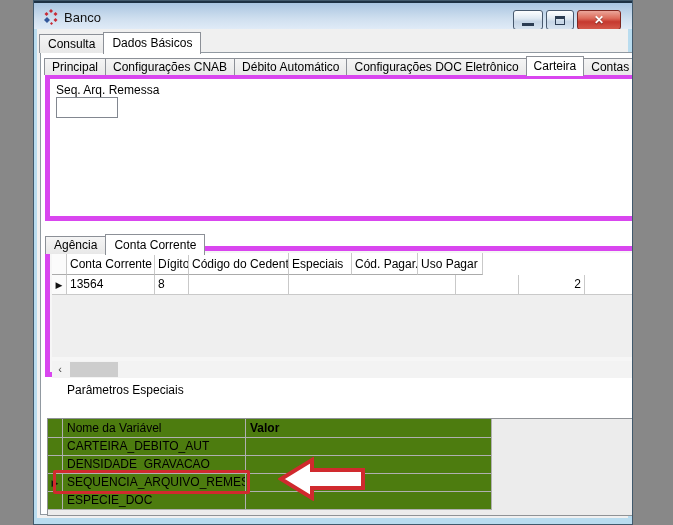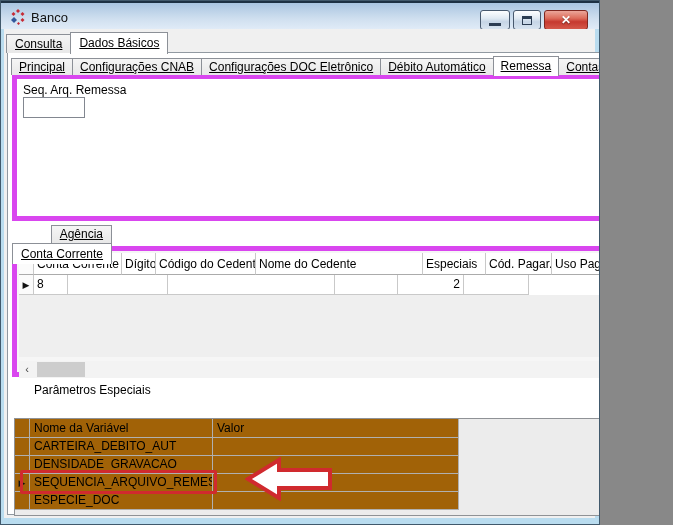--- a/index.html
+++ b/index.html
@@ -1,18 +1,18 @@
 <!DOCTYPE html>
 <html><head>
 <meta charset="utf-8">
 <style>
   * { box-sizing: border-box; }
   body { margin:0; font-family:"Liberation Sans", sans-serif; background:#888; }
   .window { position:relative; width:600px; height:525px; background:#b9dcef;
-            border:1px solid #41596c; overflow:hidden; font-size:12px; color:#000; }
+            border:1px solid #41596c; overflow:hidden; font-size:12px; color:#000;margin-left:33px; }
 
   
   .titlebar { position:absolute; top:0; left:0; right:0; height:28px;
               background:linear-gradient(#a9c5e1, #cfdfef 60%, #e0ebf7);
               border-top:2px solid #1d3144; }
   .app-icon { position:absolute; left:9px; top:6px; width:16px; height:16px; }
   .title { position:absolute; left:30px; top:7px; font-size:13px; color:#111; }
   .winbtns { position:absolute; top:7px; right:11px; display:flex; gap:3px; }
   .winbtn { width:30px; height:20px; border:1px solid #48596e; border-radius:3px;
             background:linear-gradient(#fdfeff, #e1eaf3 40%, #c6d5e6 60%, #d8e4f0);
@@ -25,27 +25,27 @@
   .closex { color:#fff; font-weight:bold; font-size:12px; line-height:1;
             text-shadow:0 1px 1px rgba(0,0,0,.45); }
 
   
   .client { position:absolute; left:3px; right:4px; top:28px; bottom:6px; background:#f0f0f0; }
 
   
   .tabs { position:absolute; display:flex; align-items:flex-end; z-index:2; }
   .tab { height:19px; line-height:14px; border:1px solid #8c9097; border-bottom:none;
          background:linear-gradient(#f5f5f5,#e8e8e8); padding:2px 8px; margin-right:-1px;
-         white-space:nowrap; cursor:default; position:relative;text-decoration:underline; }
+         white-space:nowrap; cursor:default; position:relative; }
   .tab.active { height:22px; line-height:17px; background:#fff; z-index:3; margin-bottom:-1px; }
   .main-tabs { top:2px; left:2px; height:22px; }
   .sub-tabs  { top:2px; left:3px; height:20px; }
   .sub-tabs .tab { height:17px; line-height:12px; padding:2px 7px; }
   .sub-tabs .tab.active { height:20px; line-height:15px; }
-  .conta-tabs { top:172px; left:4px; height:21px;flex-direction:column; }
+  .conta-tabs { top:180px; left:4px; height:21px; }
   .conta-tabs .tab { height:18px; line-height:13px; }
   .conta-tabs .tab.active { height:21px; line-height:16px; }
 
   .tabpage { position:absolute; left:3px; top:23px; width:659px; height:463px;
              background:#fff; border:1px solid #9199a1; }
 
   .panel { position:absolute; background:#fff; border:5px solid #d946ef;padding-left:40px; }
   .remessa-panel { top:21px; left:4px; width:648px; height:147px; }
   .field-label { position:absolute; left:6px; top:4px; }
   .textbox { position:absolute; left:6px; top:18px; width:62px; height:21px;
@@ -79,26 +79,26 @@
   .hs-right { right:0; top:0; width:16px; height:17px; line-height:16px; }
   .hs-thumb { left:18px; top:1px; width:48px; height:15px; }
 
   .params-label { position:absolute; left:26px; top:330px; }
 
   
   .pgrid { position:absolute; top:365px; left:6px; width:648px; height:98px;
            border:1px solid #8f9296; background:#ececec; }
   .prow { display:flex; }
   .pcell { border-right:1px solid #b0b0b0; border-bottom:1px solid #b0b0b0;
-           background:#a16207; padding:0 4px; overflow:hidden; white-space:nowrap; }
+           background:#4d7c0f; padding:0 4px; overflow:hidden; white-space:nowrap; }
   .prow-h .pcell { height:19px; line-height:19px; }
   .prow-d .pcell { height:18px; line-height:17px; }
   .p-sel { width:15px; padding:0; text-align:center; }
   .p-sel .sel-arrow { line-height:18px; }
-  .p-name { width:183px; } .p-valor { width:246px; }
+  .p-name { width:183px; } .p-valor { width:246px;font-weight:bold; }
   .p-vscroll { position:absolute; right:2px; top:2px; width:7px; height:92px; background:#f5f5f5; }
   .p-vthumb { position:absolute; left:0; top:44px; width:7px; height:34px; background:#c9c9c9; }
 
   
   .redbox { position:absolute; left:12px; top:417px; width:197px; height:24px;
             border:3px solid #d02a2e; border-radius:2px; z-index:6; }
   .redarrow { position:absolute; left:237px; top:404px; width:88px; height:44px; z-index:6; }
 </style>
 </head>
 <body>
@@ -135,50 +135,50 @@
     <div class="tabs main-tabs">
       <div class="tab">Consulta</div>
       <div class="tab active">Dados Básicos</div>
     </div>
 
     <div class="tabpage">
 
       <div class="tabs sub-tabs">
         <div class="tab">Principal</div>
         <div class="tab">Configurações CNAB</div>
+        <div class="tab">Débito Automático</div>
         <div class="tab">Configurações DOC Eletrônico</div>
-        <div class="tab">Débito Automático</div>
-        <div class="tab active">Remessa</div>
+        <div class="tab active">Carteira</div>
         <div class="tab">Contas a Pagar Eletrônico</div>
       </div>
 
       <div class="panel remessa-panel">
         <div class="field-label">Seq. Arq. Remessa</div>
         <input class="textbox" type="text" value="" style="">
       </div>
 
       <div class="tabs conta-tabs">
         <div class="tab">Agência</div>
         <div class="tab active">Conta Corrente</div>
       </div>
 
       <div class="panel conta-panel">
         <div class="grid">
           <div class="grow ghead">
             <div class="gcell c-sel"></div>
             <div class="gcell c0">Conta Corrente</div>
             <div class="gcell c1">Dígito</div>
             <div class="gcell c2">Código do Cedente</div>
-            <div class="gcell c3">Nome do Cedente</div>
             <div class="gcell c4">Especiais</div>
             <div class="gcell c5">Cód. Pagar.</div>
             <div class="gcell c6">Uso Pagar</div>
           </div>
           <div class="grow gdata">
             <div class="gcell c-sel"><span class="sel-arrow">▶</span></div>
+            <div class="gcell c0">13564</div>
             <div class="gcell c1">8</div>
             <div class="gcell c2"></div>
             <div class="gcell c3"></div>
             <div class="gcell c4"></div>
             <div class="gcell c5 num">2</div>
             <div class="gcell c6"></div>
           </div>
         </div>
         <div class="gfill"></div>
 

